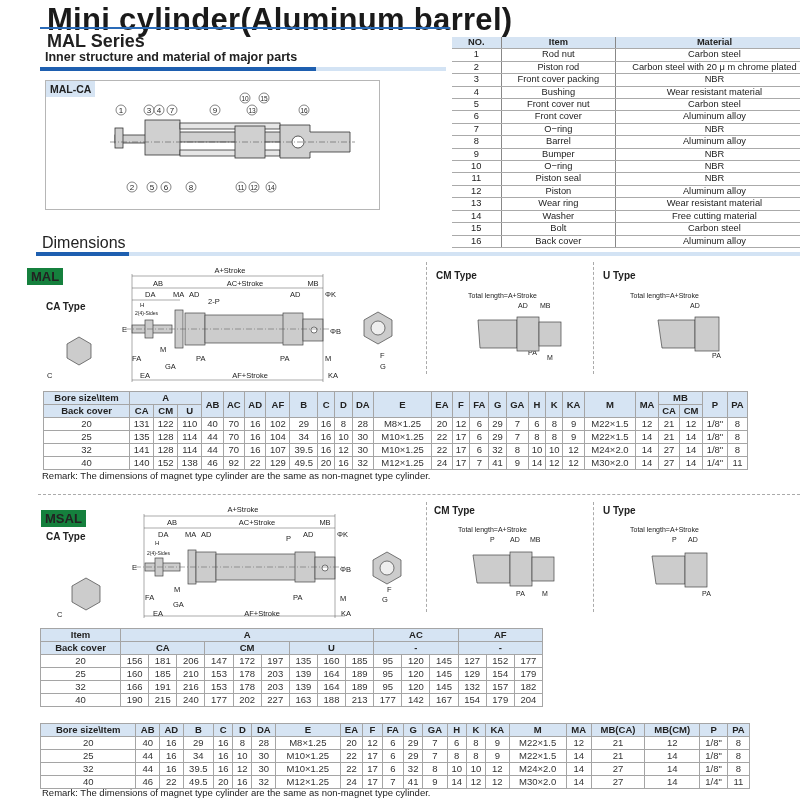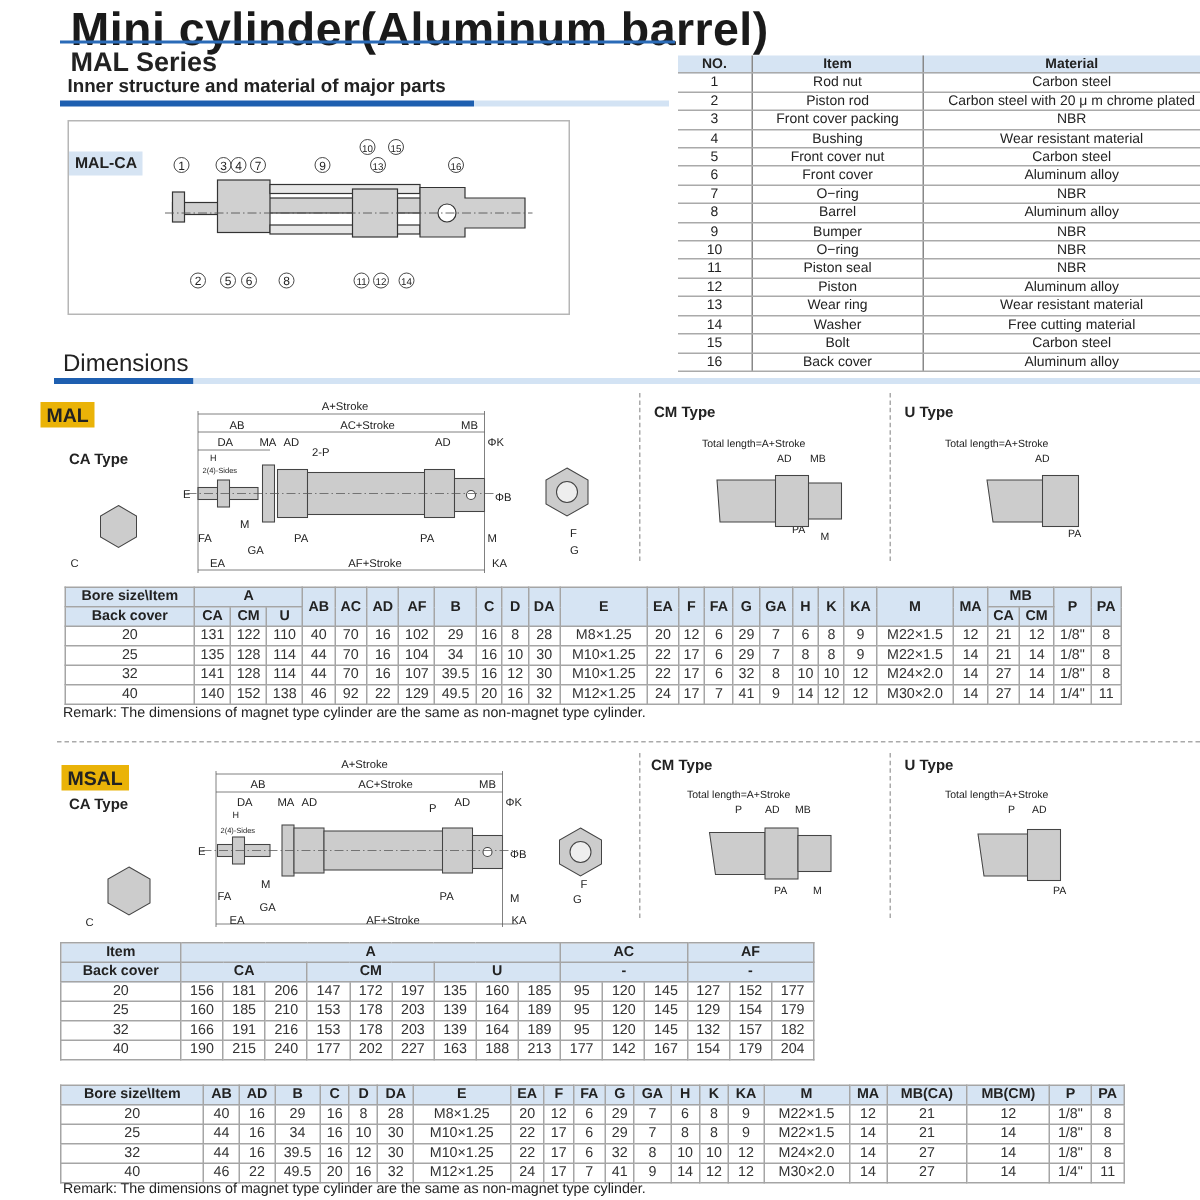--- a/index.html
+++ b/index.html
@@ -7,34 +7,34 @@
          font-family:"Liberation Sans", sans-serif; color:#222; }
   .abs { position:absolute; }
   .title { left:47px; top:2px; font-size:31px; font-weight:bold; letter-spacing:0.3px; color:#1a1a1a; }
   .title-rule { left:40px; top:27px; width:410px; height:2px; background:#2a6bb8; }
   .series { left:47px; top:31px; font-size:18px; font-weight:bold; }
   .subtitle { left:45px; top:50px; font-size:12.5px; font-weight:bold; }
   .sub-rule-dark { left:40px; top:67px; width:276px; height:4px; background:#1e5fb0; }
   .sub-rule-light { left:316px; top:67px; width:130px; height:4px; background:#d3e3f4; }
 
   .struct-box { left:45px; top:80px; width:333px; height:128px; border:1px solid #b6b6b6; }
-  .struct-label { left:46px; top:81px; background:#d6e4f3; font-size:10.5px; font-weight:bold; padding:2px 4px;margin-top:20px; }
+  .struct-label { left:46px; top:81px; background:#d6e4f3; font-size:10.5px; font-weight:bold; padding:2px 4px; }
   .struct-svg { left:45px; top:80px; }
 
   table { border-collapse:collapse; }
   .parts { left:452px; top:37px; width:354px; font-size:9.3px; }
   .parts th { background:#d6e4f3; font-weight:bold; border-bottom:1px solid #8fa6c2; }
   .parts td, .parts th { text-align:center; padding:0 16px; height:11.4px; line-height:11.4px; border-right:1px solid #888; border-bottom:1px solid #aaa; white-space:nowrap;margin-top:28px; }
   .parts td:last-child, .parts th:last-child { border-right:none; }
 
   .dims-title { left:42px; top:234px; font-size:16px; font-weight:normal; }
   .dims-rule-dark { left:36px; top:252px; width:93px; height:4px; background:#1e5fb0; }
   .dims-rule-light { left:129px; top:252px; width:671px; height:4px; background:#d3e3f4; }
 
-  .sec-label { background:#eab308; font-size:13px; font-weight:bold; padding:1px 4px; }
+  .sec-label { background:#15803d; font-size:13px; font-weight:bold; padding:1px 4px; }
   .type-label { font-size:10px; font-weight:bold; }
   .dash-v { width:0; border-left:1px dashed #aaa; }
   .dash-h { height:0; border-top:1px dashed #aaa; }
 
   .dt { font-size:9.5px; }
   .dt td, .dt th { border:1px solid #a5a5a5; text-align:center; padding:0 1px; height:12px; line-height:12px; white-space:nowrap; }
   .dt th { background:#d6e4f3; font-weight:bold; color:#222; }
   .dt tr.body td { color:#333; }
   .remark { font-size:9.5px; color:#222; }
   svg text { font-family:"Liberation Sans", sans-serif; }

